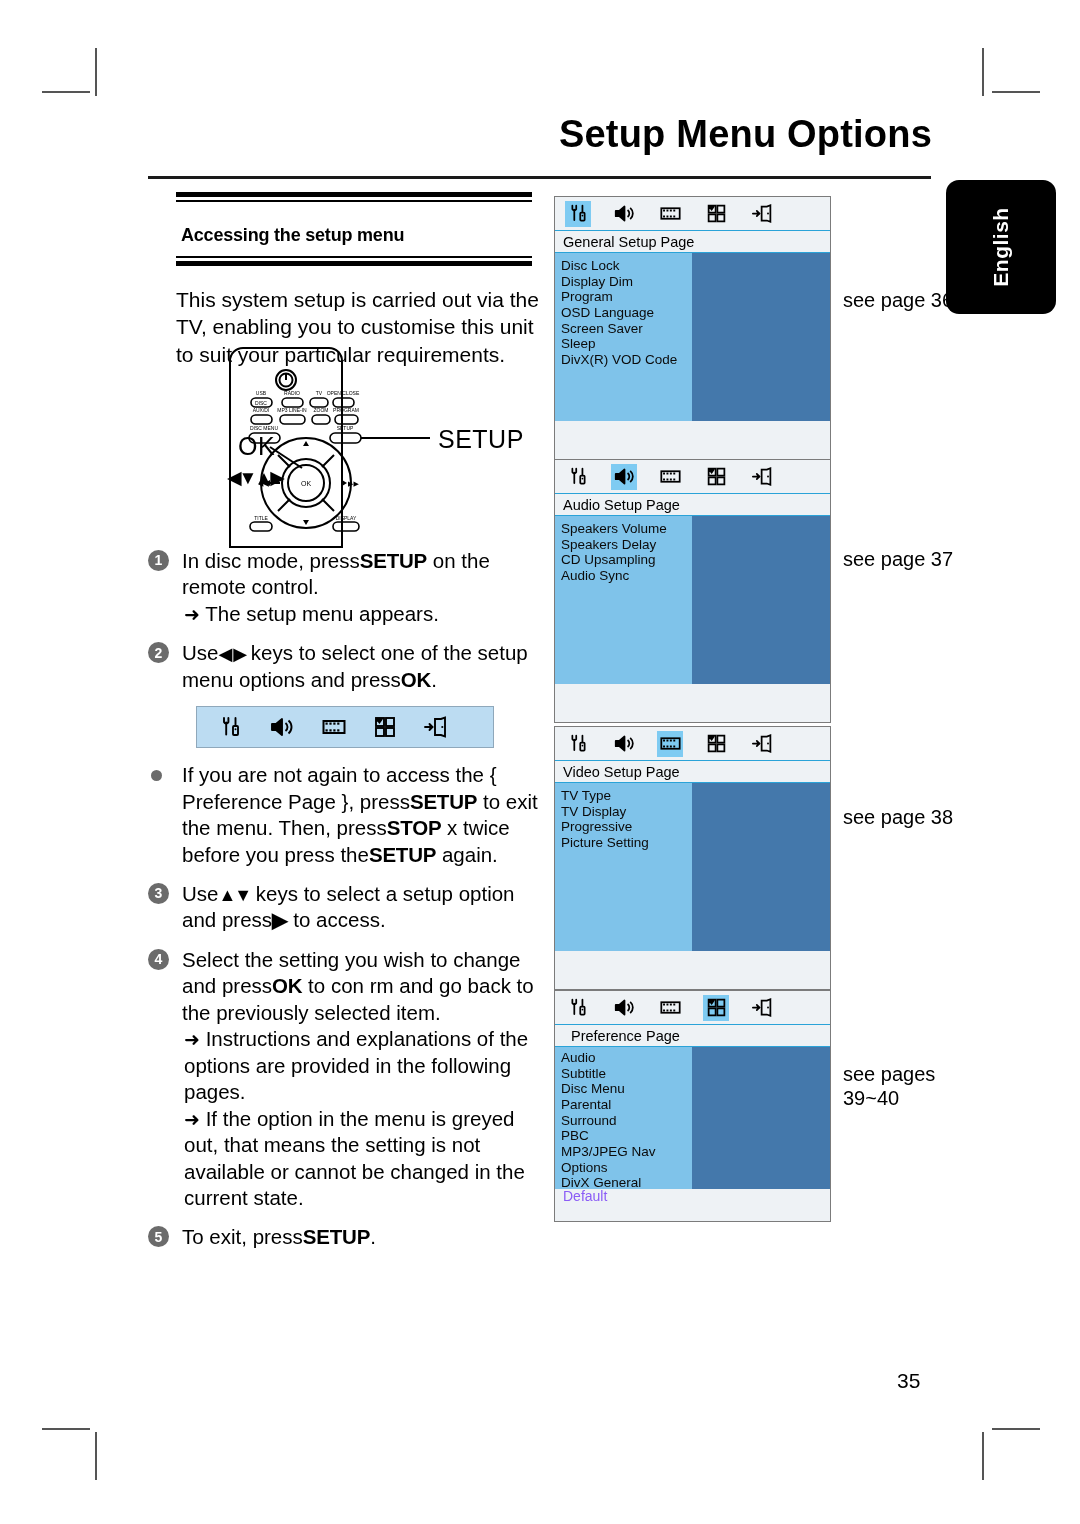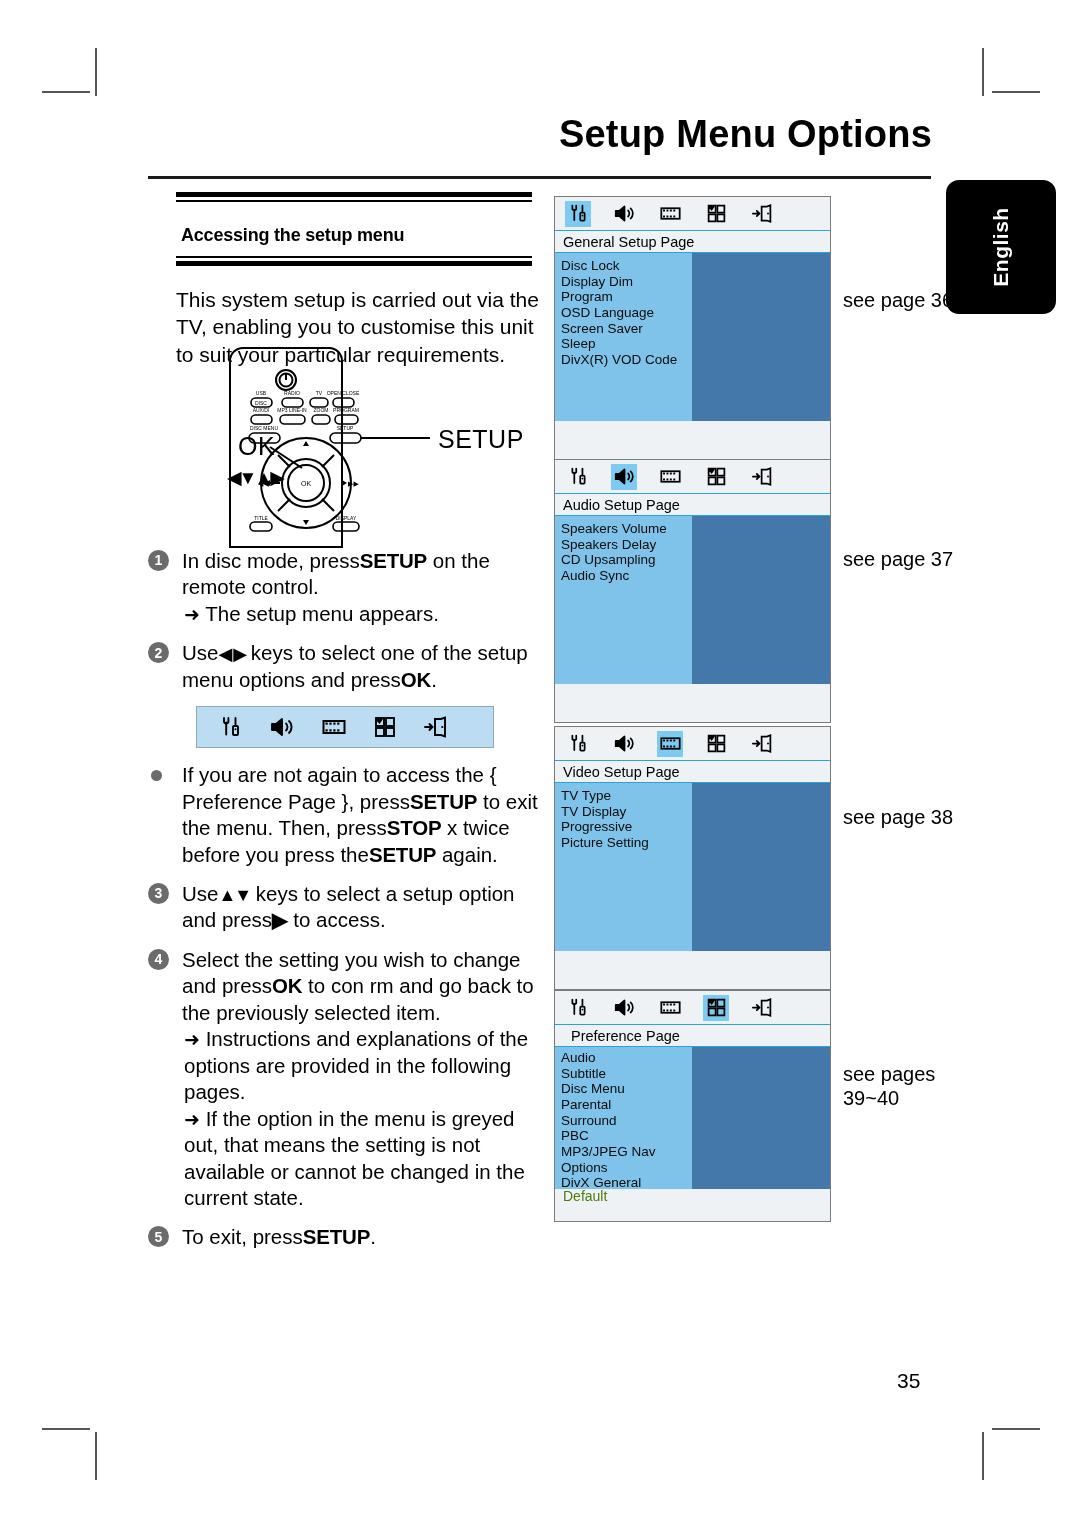--- a/index.html
+++ b/index.html
@@ -119,21 +119,21 @@
   }
   .tv-body { display: flex; height: 168px; }
   .tv-list {
     width: 137px; background: #7fc3ea; padding: 5px 0 0 6px;
   }
   .tv-list div { font-size: 13.5px; line-height: 1.16; color: #0b0b0b; }
   .tv-right { flex: 1; background: #4478ab; }
   .tv-footer { height: 38px; background: #eef2f5; position: relative; }
   .tv-footer .default {
     position: absolute; left: 8px; top: -1px;
-    font-size: 14px; color: #4d7c0f;
+    font-size: 14px; color: #8b5cf6;
   }
 
   .seepage {
     position: absolute; font-size: 20px; line-height: 1.22;
   }
 
   .page-num {
     position: absolute; left: 897px; top: 1369px;
     font-size: 21px;
   }

